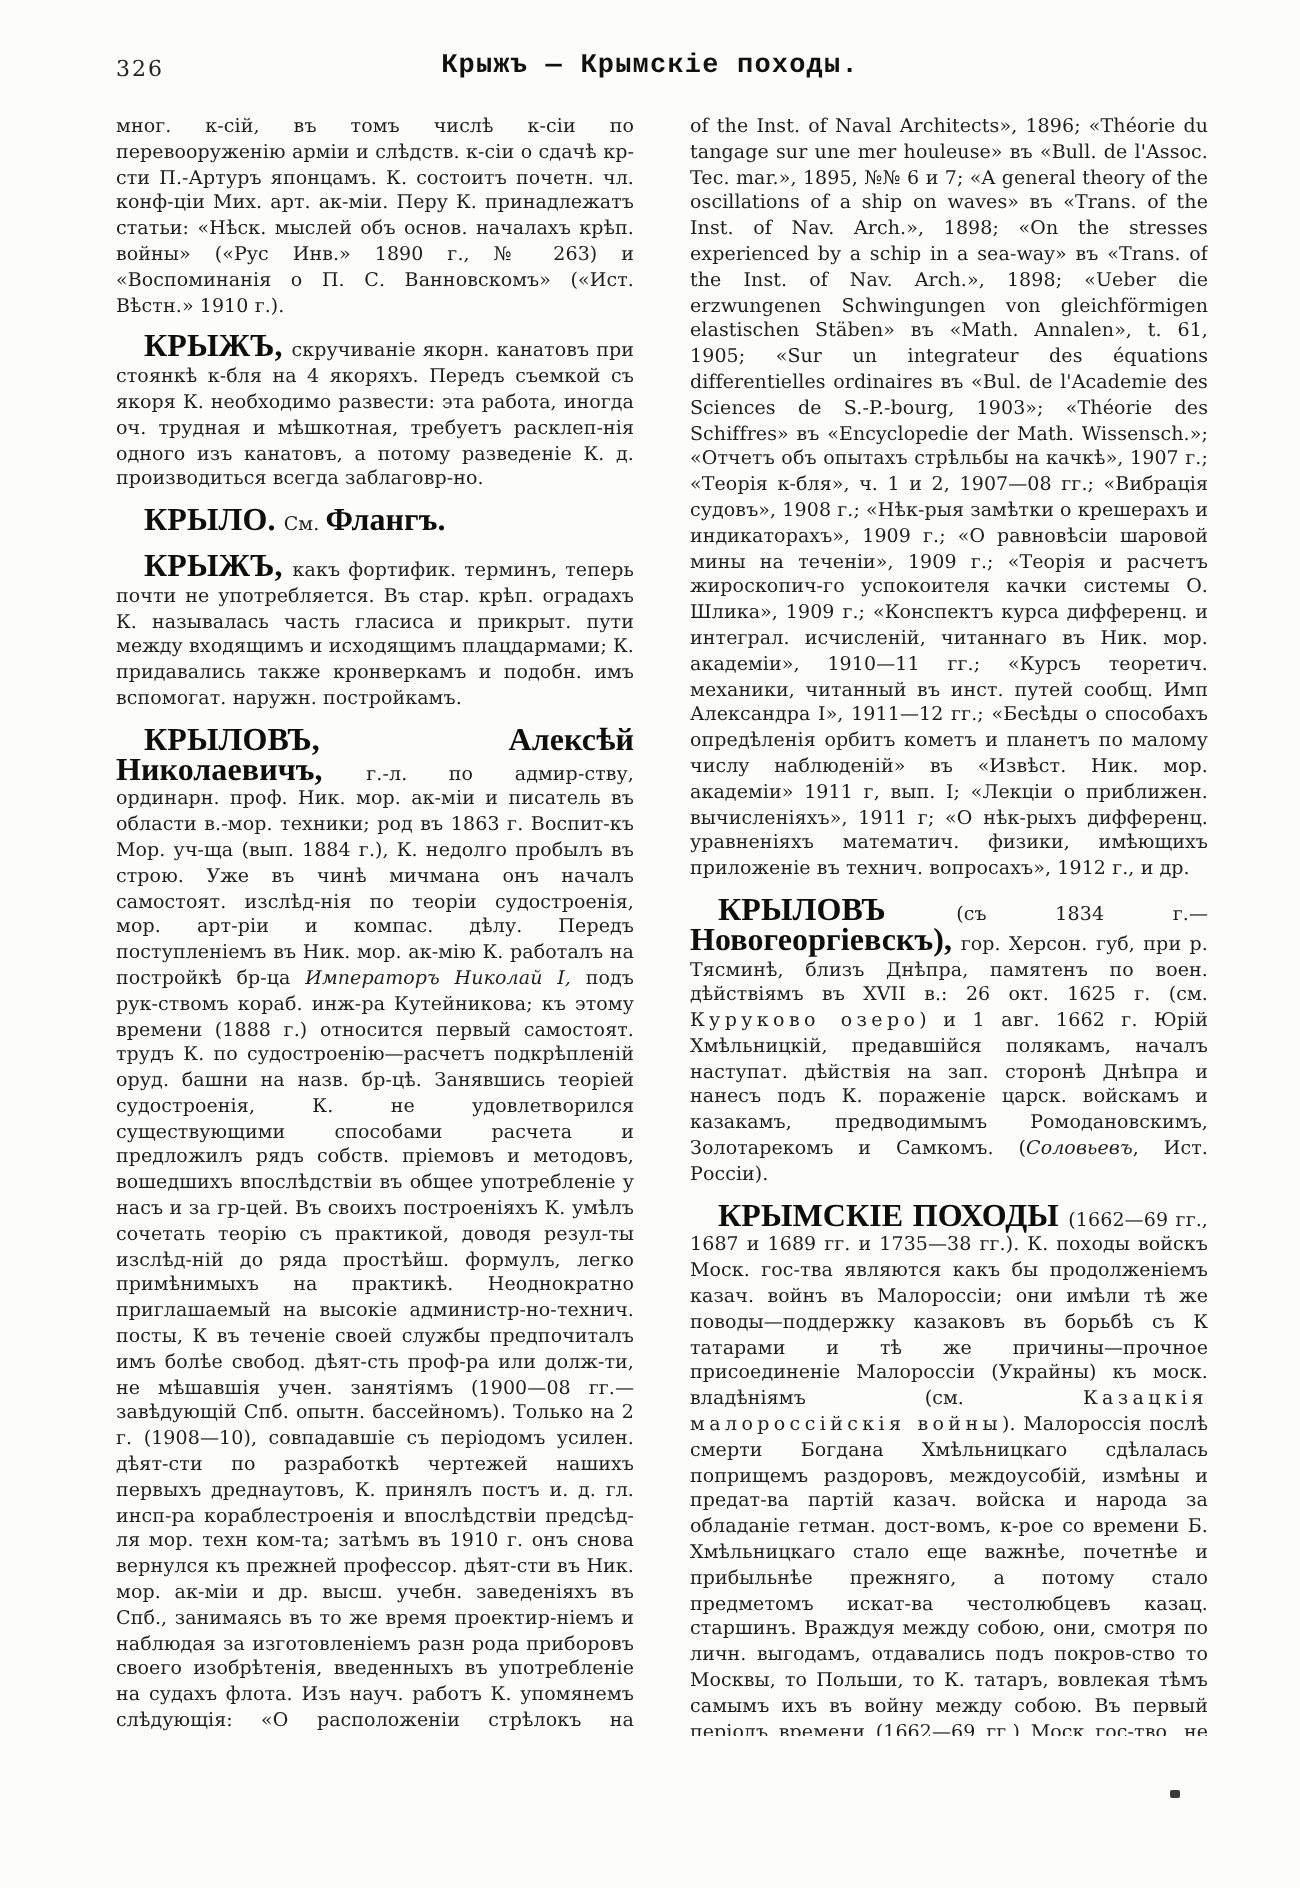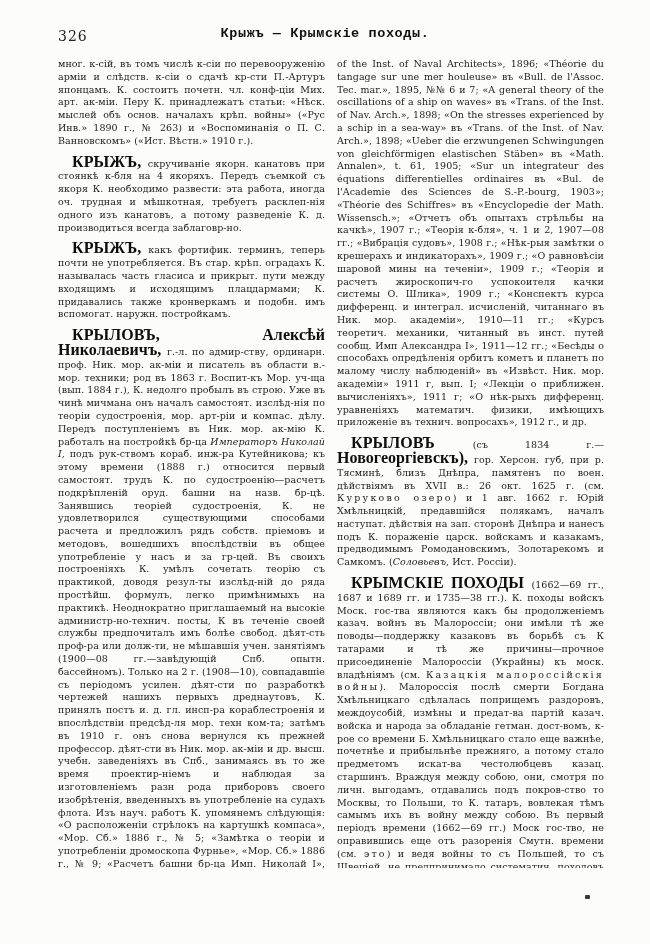--- a/index.html
+++ b/index.html
@@ -5,30 +5,30 @@
   html,body { margin:0; padding:0; }
   body { width:650px; height:944px; background:#e9e9e7; }
   .page {
     position:relative; width:650px; height:944px;
     background:#fcfcfa; color:#1b1b18; overflow:hidden;
     font-family:"DejaVu Serif", serif;
   }
   .page-header { position:absolute; top:26px; left:0; width:650px; height:22px; }
   .page-number {
     position:absolute; left:58px; top:2px;
-    font-size:14px; letter-spacing:1px; color:#222;
+    font-size:11px; letter-spacing:1px; color:#222;
   }
   .running-title {
     position:absolute; left:0; width:650px; text-align:center; top:0;
     font-family:Liberation Mono, monospace; font-weight:bold;
     font-size:13.5px; letter-spacing:0.6px; color:#111;
   }
   .columns {
     position:absolute; top:58px; left:58px; width:546px;
-    display:flex; gap:12px;
+    display:flex; gap:28px;
   }
   .col {
     width:267px; height:810px; overflow:hidden;
     text-align:justify;
     font-size:9.5px; line-height:12.8px; letter-spacing:0.05px;
     color:#1d1d1a;
   }
   .para { margin:0; text-indent:14px; }
   .para.noindent { text-indent:0; }
   .para.gap { margin-top:8px; }
@@ -48,20 +48,21 @@
 
 <div class="page">
   <div class="page-header">
     <span class="page-number">326</span>
     <div class="running-title">Крыжъ — Крымскіе походы.</div>
   </div>
   <div class="columns">
     <div class="col" id="col-0">
         <p class="para noindent"><span>мног. к-сій, въ томъ числѣ к-сіи по перевооруженію арміи и слѣдств. к-сіи о сдачѣ кр-сти П.-Артуръ японцамъ. К. состоитъ почетн. чл. конф-ціи Мих. арт. ак-міи. Перу К. принадлежатъ статьи: «Нѣск. мыслей объ основ. началахъ крѣп. войны» («Рус Инв.» 1890 г., № 263) и «Воспоминанія о П. С. Ванновскомъ» («Ист. Вѣстн.» 1910 г.).</span></p>
         <p class="para gap"><span class="hw">КРЫЖЪ, </span><span>скручиваніе якорн. канатовъ при стоянкѣ к-бля на 4 якоряхъ. Передъ съемкой съ якоря К. необходимо развести: эта работа, иногда оч. трудная и мѣшкотная, требуетъ расклеп-нія одного изъ канатовъ, а потому разведеніе К. д. производиться всегда заблаговр-но.</span></p>
+        <p class="para gap"><span class="hw">КРЫЛО. </span><span>См. </span><span class="hw">Флангъ.</span></p>
         <p class="para gap"><span class="hw">КРЫЖЪ, </span><span>какъ фортифик. терминъ, теперь почти не употребляется. Въ стар. крѣп. оградахъ К. называлась часть гласиса и прикрыт. пути между входящимъ и исходящимъ плацдармами; К. придавались также кронверкамъ и подобн. имъ вспомогат. наружн. постройкамъ.</span></p>
         <p class="para gap"><span class="hw">КРЫЛОВЪ, Алексѣй Николаевичъ, </span><span>г.-л. по адмир-ству, ординарн. проф. Ник. мор. ак-міи и писатель въ области в.-мор. техники; род въ 1863 г. Воспит-къ Мор. уч-ща (вып. 1884 г.), К. недолго пробылъ въ строю. Уже въ чинѣ мичмана онъ началъ самостоят. изслѣд-нія по теоріи судостроенія, мор. арт-ріи и компас. дѣлу. Передъ поступленіемъ въ Ник. мор. ак-мію К. работалъ на постройкѣ бр-ца </span><span class="it">Императоръ Николай I,</span><span> подъ рук-ствомъ кораб. инж-ра Кутейникова; къ этому времени (1888 г.) относится первый самостоят. трудъ К. по судостроенію—расчетъ подкрѣпленій оруд. башни на назв. бр-цѣ. Занявшись теоріей судостроенія, К. не удовлетворился существующими способами расчета и предложилъ рядъ собств. пріемовъ и методовъ, вошедшихъ впослѣдствіи въ общее употребленіе у насъ и за гр-цей. Въ своихъ построеніяхъ К. умѣлъ сочетать теорію съ практикой, доводя резул-ты изслѣд-ній до ряда простѣйш. формулъ, легко примѣнимыхъ на практикѣ. Неоднократно приглашаемый на высокіе администр-но-технич. посты, К въ теченіе своей службы предпочиталъ имъ болѣе свобод. дѣят-сть проф-ра или долж-ти, не мѣшавшія учен. занятіямъ (1900—08 гг.—завѣдующій Спб. опытн. бассейномъ). Только на 2 г. (1908—10), совпадавшіе съ періодомъ усилен. дѣят-сти по разработкѣ чертежей нашихъ первыхъ дреднаутовъ, К. принялъ постъ и. д. гл. инсп-ра кораблестроенія и впослѣдствіи предсѣд-ля мор. техн ком-та; затѣмъ въ 1910 г. онъ снова вернулся къ прежней профессор. дѣят-сти въ Ник. мор. ак-міи и др. высш. учебн. заведеніяхъ въ Спб., занимаясь въ то же время проектир-ніемъ и наблюдая за изготовленіемъ разн рода приборовъ своего изобрѣтенія, введенныхъ въ употребленіе на судахъ флота. Изъ науч. работъ К. упомянемъ слѣдующія: «О расположеніи стрѣлокъ на картушкѣ компаса», «Мор. Сб.» 1886 г., № 5; «Замѣтка о теоріи и употребленіи дромоскопа Фурнье», «Мор. Сб.» 1886 г., № 9; «Расчетъ башни бр-ца Имп. Николай I», «Мор. Сб.» 1888 г., № 5; «О новомъ дромоскопѣ», «Мор. Сб » 1886 г , № 10; «Nouvelle méthode de calcul des éléments d'une carène» въ «Bull. de l'Association Technique maritime», 1893, № 4; «A new theory of the pitching, motion of ships on waves» въ «Transactions</span></p>
       </div>
     <div class="col" id="col-1">
         <p class="para noindent"><span>of the Inst. of Naval Architects», 1896; «Théorie du tangage sur une mer houleuse» въ «Bull. de l'Assoc. Tec. mar.», 1895, №№ 6 и 7; «A general theory of the oscillations of a ship on waves» въ «Trans. of the Inst. of Nav. Arch.», 1898; «On the stresses experienced by a schip in a sea-way» въ «Trans. of the Inst. of Nav. Arch.», 1898; «Ueber die erzwungenen Schwingungen von gleichförmigen elastischen Stäben» въ «Math. Annalen», t. 61, 1905; «Sur un integrateur des équations differentielles ordinaires въ «Bul. de l'Academie des Sciences de S.-P.-bourg, 1903»; «Théorie des Schiffres» въ «Encyclopedie der Math. Wissensch.»; «Отчетъ объ опытахъ стрѣльбы на качкѣ», 1907 г.; «Теорія к-бля», ч. 1 и 2, 1907—08 гг.; «Вибрація судовъ», 1908 г.; «Нѣк-рыя замѣтки о крешерахъ и индикаторахъ», 1909 г.; «О равновѣсіи шаровой мины на теченіи», 1909 г.; «Теорія и расчетъ жироскопич-го успокоителя качки системы О. Шлика», 1909 г.; «Конспектъ курса дифференц. и интеграл. исчисленій, читаннаго въ Ник. мор. академіи», 1910—11 гг.; «Курсъ теоретич. механики, читанный въ инст. путей сообщ. Имп Александра I», 1911—12 гг.; «Бесѣды о способахъ опредѣленія орбитъ кометъ и планетъ по малому числу наблюденій» въ «Извѣст. Ник. мор. академіи» 1911 г, вып. I; «Лекціи о приближен. вычисленіяхъ», 1911 г; «О нѣк-рыхъ дифференц. уравненіяхъ математич. физики, имѣющихъ приложеніе въ технич. вопросахъ», 1912 г., и др.</span></p>
         <p class="para gap"><span class="hw">КРЫЛОВЪ </span><span>(съ 1834 г.—</span><span class="hw">Новогеоргіевскъ),</span><span> гор. Херсон. губ, при р. Тясминѣ, близъ Днѣпра, памятенъ по воен. дѣйствіямъ въ XVII в.: 26 окт. 1625 г. (см. </span><span class="sp">Куруково озеро</span><span>) и 1 авг. 1662 г. Юрій Хмѣльницкій, предавшійся полякамъ, началъ наступат. дѣйствія на зап. сторонѣ Днѣпра и нанесъ подъ К. пораженіе царск. войскамъ и казакамъ, предводимымъ Ромодановскимъ, Золотарекомъ и Самкомъ. (</span><span class="it">Соловьевъ</span><span>, Ист. Россіи).</span></p>
         <p class="para gap"><span class="hw">КРЫМСКІЕ ПОХОДЫ </span><span>(1662—69 гг., 1687 и 1689 гг. и 1735—38 гг.). К. походы войскъ Моск. гос-тва являются какъ бы продолженіемъ казач. войнъ въ Малороссіи; они имѣли тѣ же поводы—поддержку казаковъ въ борьбѣ съ К татарами и тѣ же причины—прочное присоединеніе Малороссіи (Украйны) къ моск. владѣніямъ (см. </span><span class="sp">Казацкія малороссійскія войны</span><span>). Малороссія послѣ смерти Богдана Хмѣльницкаго сдѣлалась поприщемъ раздоровъ, междоусобій, измѣны и предат-ва партій казач. войска и народа за обладаніе гетман. дост-вомъ, к-рое со времени Б. Хмѣльницкаго стало еще важнѣе, почетнѣе и прибыльнѣе прежняго, а потому стало предметомъ искат-ва честолюбцевъ казац. старшинъ. Враждуя между собою, они, смотря по личн. выгодамъ, отдавались подъ покров-ство то Москвы, то Польши, то К. татаръ, вовлекая тѣмъ самымъ ихъ въ войну между собою. Въ первый періодъ времени (1662—69 гг.) Моск гос-тво, не оправившись еще отъ разоренія Смутн. времени (см. </span><span class="sp">это</span><span>) и ведя войны то съ Польшей, то съ Швеціей, не предпринимало систематич. походовъ противъ Крыма, а временами лишь высылало свои рати, иногда большія, но почти неорг-зованныя для поддержки той части казаковъ, к-рые оставались преданными Москвѣ. Въ этихъ отдѣл. столк-ніяхъ Мо-</span></p>
       </div>
   </div>
   <div class="speck"></div>

